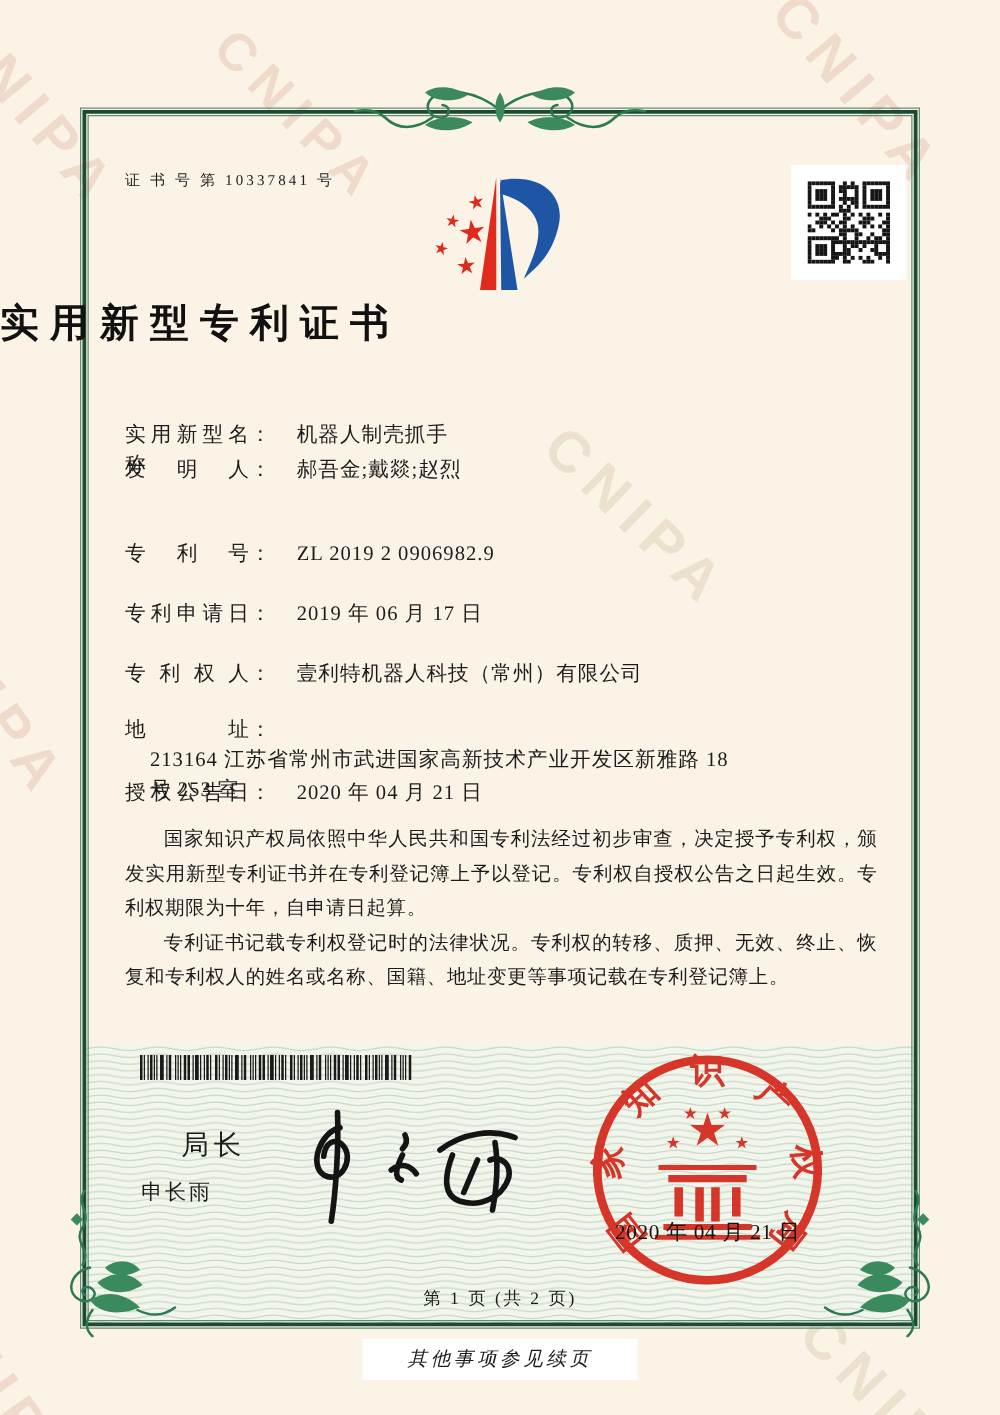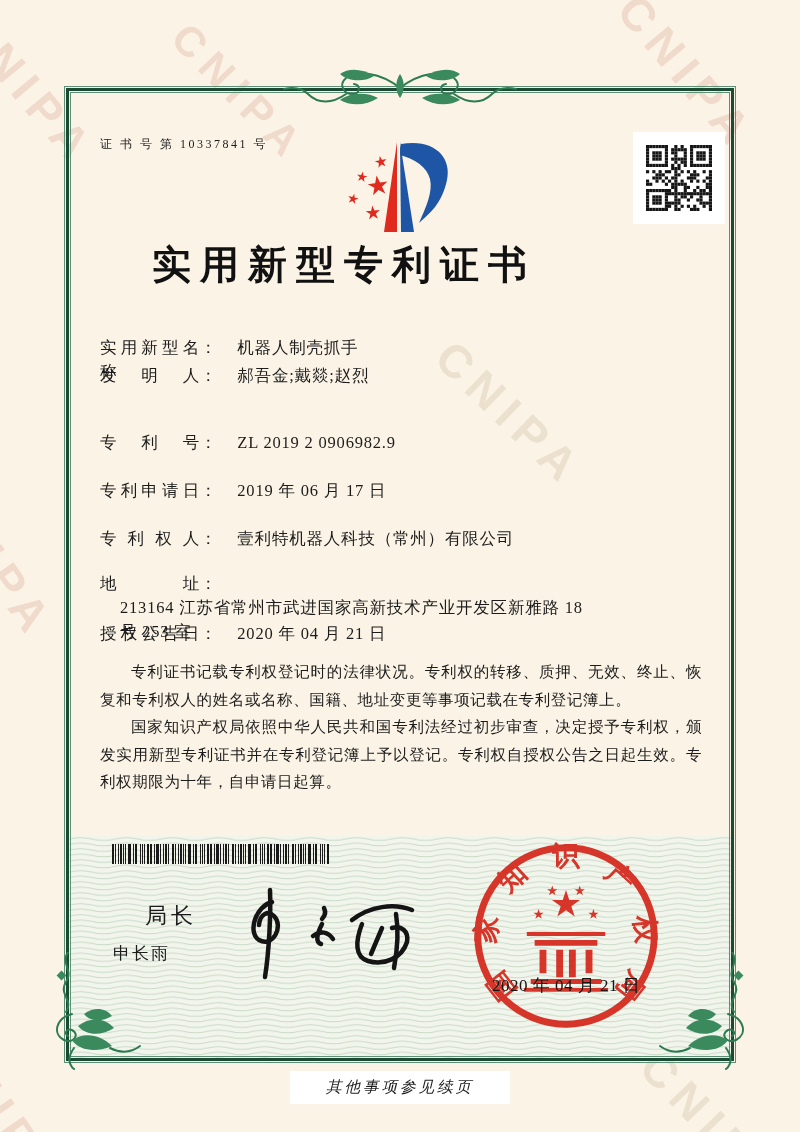--- a/index.html
+++ b/index.html
@@ -23,22 +23,22 @@
     border:1px solid #5d8f74; box-sizing:border-box; z-index:3;}
   #frame-mid{position:absolute; inset:1px; border:3px solid #1c4a33;}
   #frame-inner{position:absolute; inset:1px; border:1px solid #5d8f74;}
   
   #waveband{left:69px; top:836px; width:662px; height:225px; z-index:2;}
   
   #cert-no{left:100px; top:136px; font-size:12px; letter-spacing:2.5px; z-index:4;}
   #qr-box{left:633px; top:132px; width:92px; height:92px; background:#ffffff; z-index:4;}
   #qr{left:646px; top:145px; z-index:5;}
   #logo{left:333px; top:122px; z-index:4;}
-  #doc-title{left:0; top:238px; width:688px; text-align:center;
-    font-size:39px; font-weight:bold; letter-spacing:9px; z-index:4; color:#111;}
+  #doc-title{left:0; top:238px; width:688px; 
+    font-size:31px; font-weight:bold; letter-spacing:9px; z-index:4; color:#111;}
   
   .frow{position:absolute; left:100px; width:610px; font-size:16.5px;
     letter-spacing:0.8px; z-index:4; line-height:24px;}
   .flabel{display:inline-block; width:100px; text-align:justify; text-align-last:justify;
     vertical-align:top;}
   .fcolon{display:inline-block; vertical-align:top;}
   .fvalue{display:inline-block; vertical-align:top; margin-left:20px; max-width:480px;}
   #row-addr .fvalue{width:480px;}
   .fpair-right{position:absolute; left:310px; top:0;}
   
@@ -414,22 +414,22 @@
     <span class="flabel">专利权人</span><span class="fcolon">：</span><span class="fvalue">壹利特机器人科技（常州）有限公司</span>
   </div>
   <div class="frow" id="row-addr" style="top:572px;">
     <span class="flabel">地址</span><span class="fcolon">：</span><span class="fvalue">213164 江苏省常州市武进国家高新技术产业开发区新雅路 18 号 253 室</span>
   </div>
   <div class="frow" style="top:622px;">
     <span class="flabel">授权公告日</span><span class="fcolon">：</span><span class="fvalue">2020 年 04 月 21 日</span>
   </div>
 
   <div id="body-text" class="abs">
+    <p>国家知识产权局依照中华人民共和国专利法经过初步审查，决定授予专利权，颁发实用新型专利证书并在专利登记簿上予以登记。专利权自授权公告之日起生效。专利权期限为十年，自申请日起算。</p>
     <p>专利证书记载专利权登记时的法律状况。专利权的转移、质押、无效、终止、恢复和专利权人的姓名或名称、国籍、地址变更等事项记载在专利登记簿上。</p>
-    <p>国家知识产权局依照中华人民共和国专利法经过初步审查，决定授予专利权，颁发实用新型专利证书并在专利登记簿上予以登记。专利权自授权公告之日起生效。专利权期限为十年，自申请日起算。</p>
   </div>
 
   <svg id="barcode" class="abs" width="218" height="20">
       <rect x="0" y="0" width="2" height="20" fill="#1a1a1a"></rect>
       <rect x="3" y="0" width="1" height="20" fill="#1a1a1a"></rect>
       <rect x="6" y="0" width="1" height="20" fill="#1a1a1a"></rect>
       <rect x="8" y="0" width="2" height="20" fill="#1a1a1a"></rect>
       <rect x="11" y="0" width="1" height="20" fill="#1a1a1a"></rect>
       <rect x="13" y="0" width="1" height="20" fill="#1a1a1a"></rect>
       <rect x="16" y="0" width="3" height="20" fill="#1a1a1a"></rect>
@@ -536,17 +536,18 @@
       <path d="M0,-10 L5.9,8.1 L-9.5,-3.1 L9.5,-3.1 L-5.9,8.1 Z" transform="translate(28,-22) scale(0.55)"></path>
       <path d="M-40,-4 h80 v4 h-80 z"></path>
       <path d="M-32,4 h64 v6 h-64 z"></path>
       <path d="M-27,14 h7 v24 h-7 z M-10,14 h7 v28 h-7 z M3,14 h7 v28 h-7 z M20,14 h7 v24 h-7 z"></path>
       <path d="M-36,44 h72 v5 h-72 z"></path>
       <path d="M-43,53 h86 v4 h-86 z"></path>
     </g>
   </svg>
   <div id="seal-date" class="abs">2020 年 04 月 21 日</div>
 
+  <div id="page-info" class="abs">第 1 页 (共 2 页)</div>
   <div id="cont-note-wrap" class="abs">
     <span id="cont-note">其他事项参见续页</span>
   </div>
 
 </div>
 
 </body></html>

